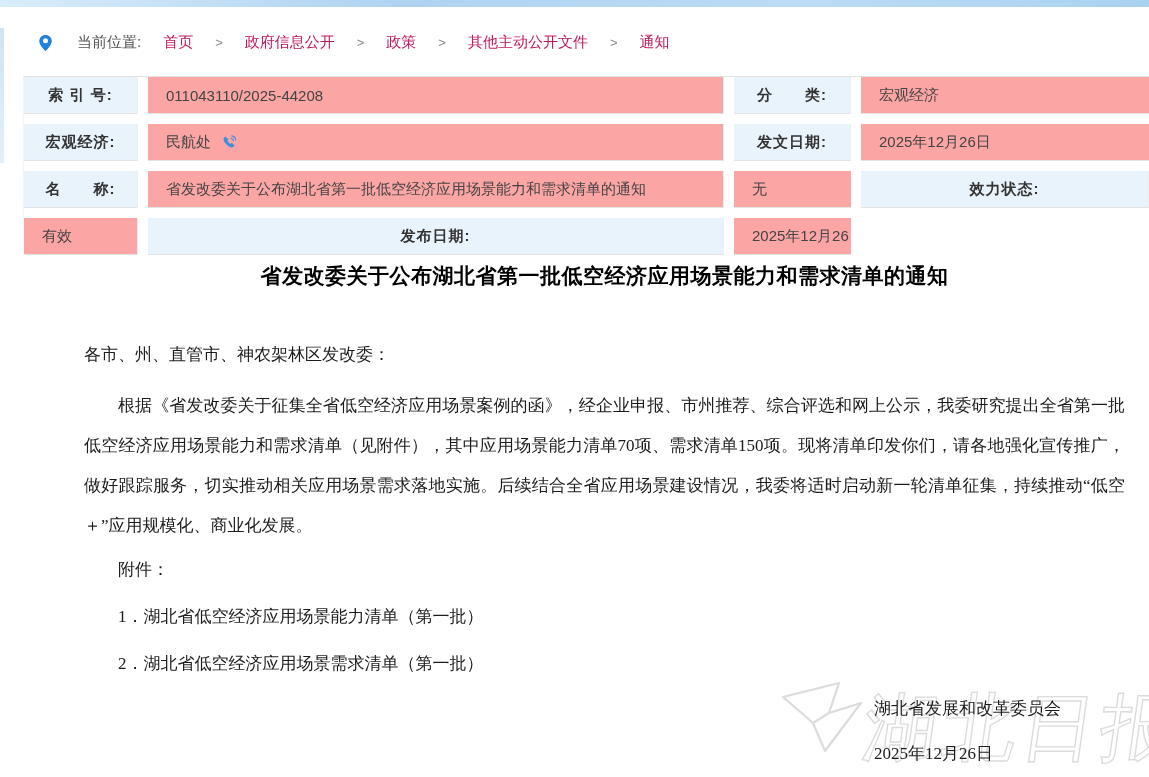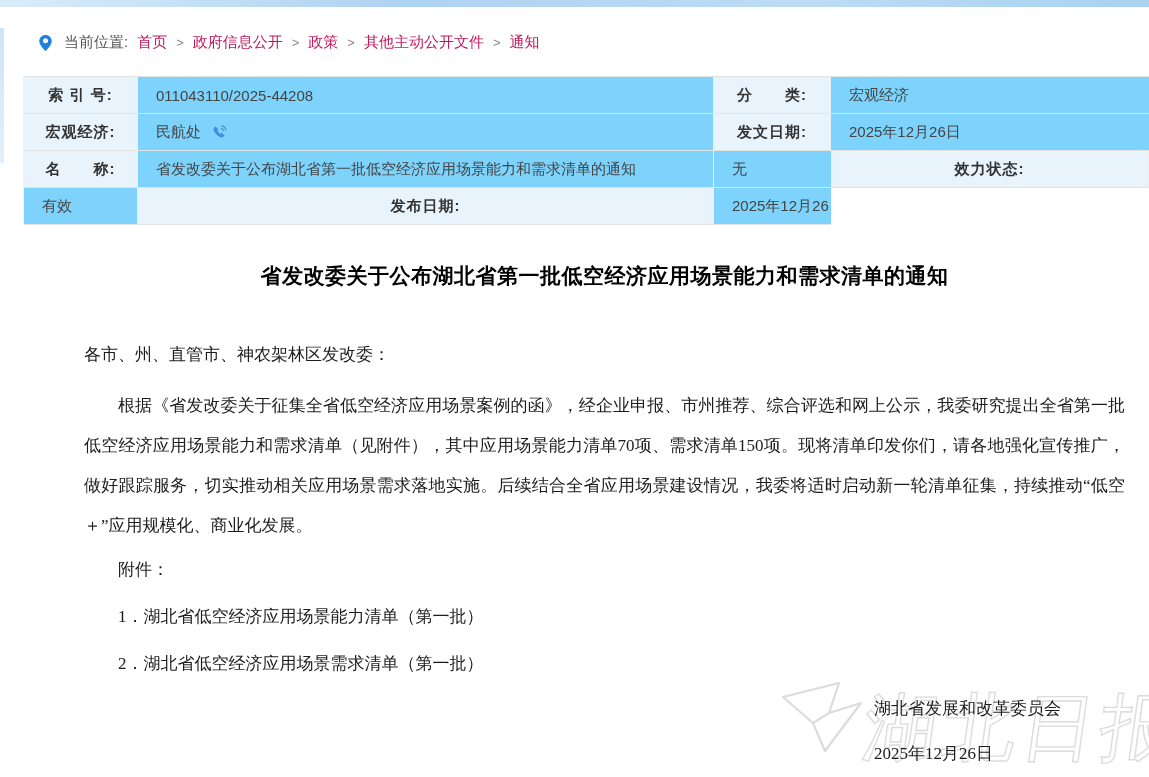--- a/index.html
+++ b/index.html
@@ -14,40 +14,41 @@
     background:linear-gradient(to right,#d9ecfa 0%,#aed3f1 35%,#bcdcf5 70%,#a9d2f0 100%);
   }
   
   .left-strip{
     position:absolute;top:28px;left:0;width:4px;height:135px;
     background:linear-gradient(to bottom,#cfe4f6,#e3f0fb);
   }
   
   .breadcrumb{
     position:absolute;top:33px;left:38px;
-    display:flex;align-items:center;gap:9px;
+    display:flex;align-items:center;gap:22px;
     font-size:15px;color:#555;white-space:nowrap;
   }
   .breadcrumb .pin{display:inline-flex;margin-right:2px;}
   .breadcrumb a{color:#be185d;text-decoration:none;cursor:pointer;}
   .breadcrumb .sep{color:#888;font-size:13px;}
   
   .info-table{
     position:absolute;top:76px;left:23px;right:0;
     display:grid;
     grid-template-columns:114px 576px 117px 1fr;
     border-top:1px solid #e3e3e3;
     border-left:1px solid #eef4f9;
     font-size:15px;
+    gap:10px;
   }
   .cell{
     height:36px;display:flex;align-items:center;
     border-bottom:1px solid #e3e3e3;
     border-right:1px solid #eaeff4;
-    background:#7dd3fc;color:#444;
+    background:#fca5a5;color:#444;
     padding:0 0 0 18px;overflow:hidden;white-space:nowrap;
   }
   .cell.lbl{
     background:#e9f3fc;justify-content:center;padding:0 6px;
     font-weight:bold;color:#333;letter-spacing:1px;
   }
   .cell.last{border-right:none;}
   .audio-btn{display:inline-flex;margin-left:10px;cursor:pointer;}
   
   .doc{

